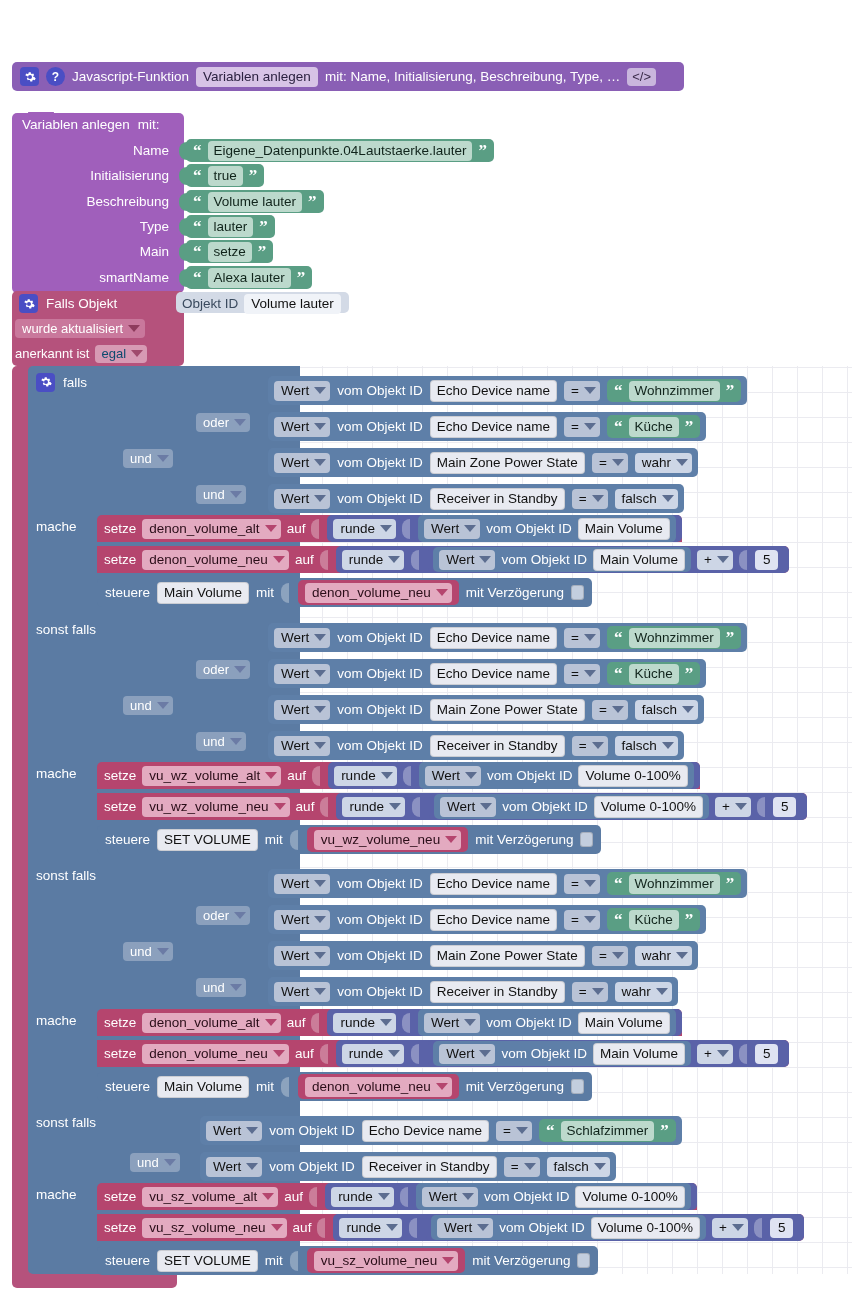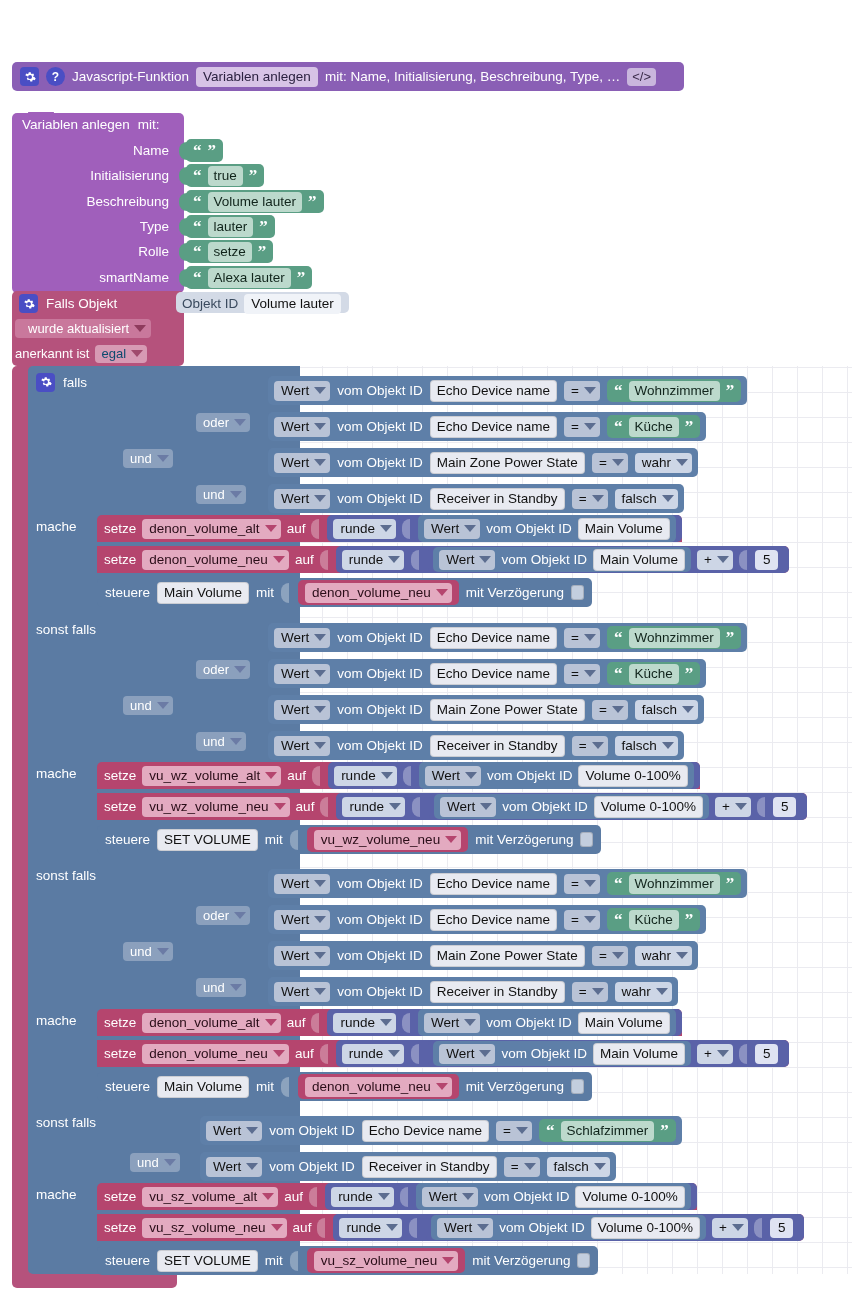--- a/index.html
+++ b/index.html
@@ -152,20 +152,21 @@
   <div class="row" style="position:absolute; left:22px; top:117px; gap:8px;">
     <span class="lbl">Variablen anlegen</span>
     <span class="lbl">mit:</span>
   </div>
 
   <div class="lbl" style="position:absolute; right:683px; top:143px; text-align:right;">Name</div>
   <div class="blk c-text" style="left:186px; top:139px; height:23px; padding:0 7px;">
     <span class="puzzle-l" style="background:#5a9e84;"></span>
     <div class="row" style="height:23px; gap:6px;">
       <span class="quote">“</span>
+      <span class="strfield">Eigene_Datenpunkte.04Lautstaerke.lauter</span>
       <span class="quote">”</span>
     </div>
   </div>
 
   <div class="lbl" style="position:absolute; right:683px; top:168px;">Initialisierung</div>
   <div class="blk c-text" style="left:186px; top:164px; height:23px; padding:0 7px;">
     <span class="puzzle-l" style="background:#5a9e84;"></span>
     <div class="row" style="height:23px; gap:6px;">
       <span class="quote">“</span>
       <span class="strfield">true</span>
@@ -186,21 +187,21 @@
   <div class="lbl" style="position:absolute; right:683px; top:219px;">Type</div>
   <div class="blk c-text" style="left:186px; top:215px; height:23px; padding:0 7px;">
     <span class="puzzle-l" style="background:#5a9e84;"></span>
     <div class="row" style="height:23px; gap:6px;">
       <span class="quote">“</span>
       <span class="strfield">lauter</span>
       <span class="quote">”</span>
     </div>
   </div>
 
-  <div class="lbl" style="position:absolute; right:683px; top:244px;">Rolle</div>
+  <div class="lbl" style="position:absolute; right:683px; top:244px;">Main</div>
   <div class="blk c-text" style="left:186px; top:240px; height:23px; padding:0 7px;">
     <span class="puzzle-l" style="background:#5a9e84;"></span>
     <div class="row" style="height:23px; gap:6px;">
       <span class="quote">“</span>
       <span class="strfield">setze</span>
       <span class="quote">”</span>
     </div>
   </div>
 
   <div class="lbl" style="position:absolute; right:683px; top:270px;">smartName</div>
@@ -226,21 +227,21 @@
     <span class="lbl">Falls Objekt</span>
   </div>
 
   <div class="blk c-objid" style="left:176px; top:292px; height:21px; padding:0 8px 0 6px;">
     <div class="row" style="height:23px; gap:6px;">
       <span class="lbl-dark" style="color:#3a4a5e;">Objekt ID</span>
       <span class="objidfield">Volume lauter</span>
     </div>
   </div>
 
-  <div class="blk" style="left:15px; top:319px; background:#c9789c; border-radius:4px; padding:0 5px 0 13px;">
+  <div class="blk" style="left:15px; top:319px; background:#c9789c; border-radius:4px; padding:0 5px 0 7px;">
     <div class="row" style="height:19px; gap:5px;">
       <span class="lbl" style="font-size:13px;">wurde aktualisiert</span>
       <span class="caret" style="border-top-color:#8e3b5d;"></span>
     </div>
   </div>
 
   <div class="row" style="position:absolute; left:15px; top:344px; gap:6px; height:19px;">
     <span class="lbl" style="font-size:13px;">anerkannt ist</span>
     <span class="blk" style="position:relative; background:#d79ab4; border-radius:4px; padding:0 4px 0 6px;">
       <span class="row" style="height:18px; gap:5px;">

